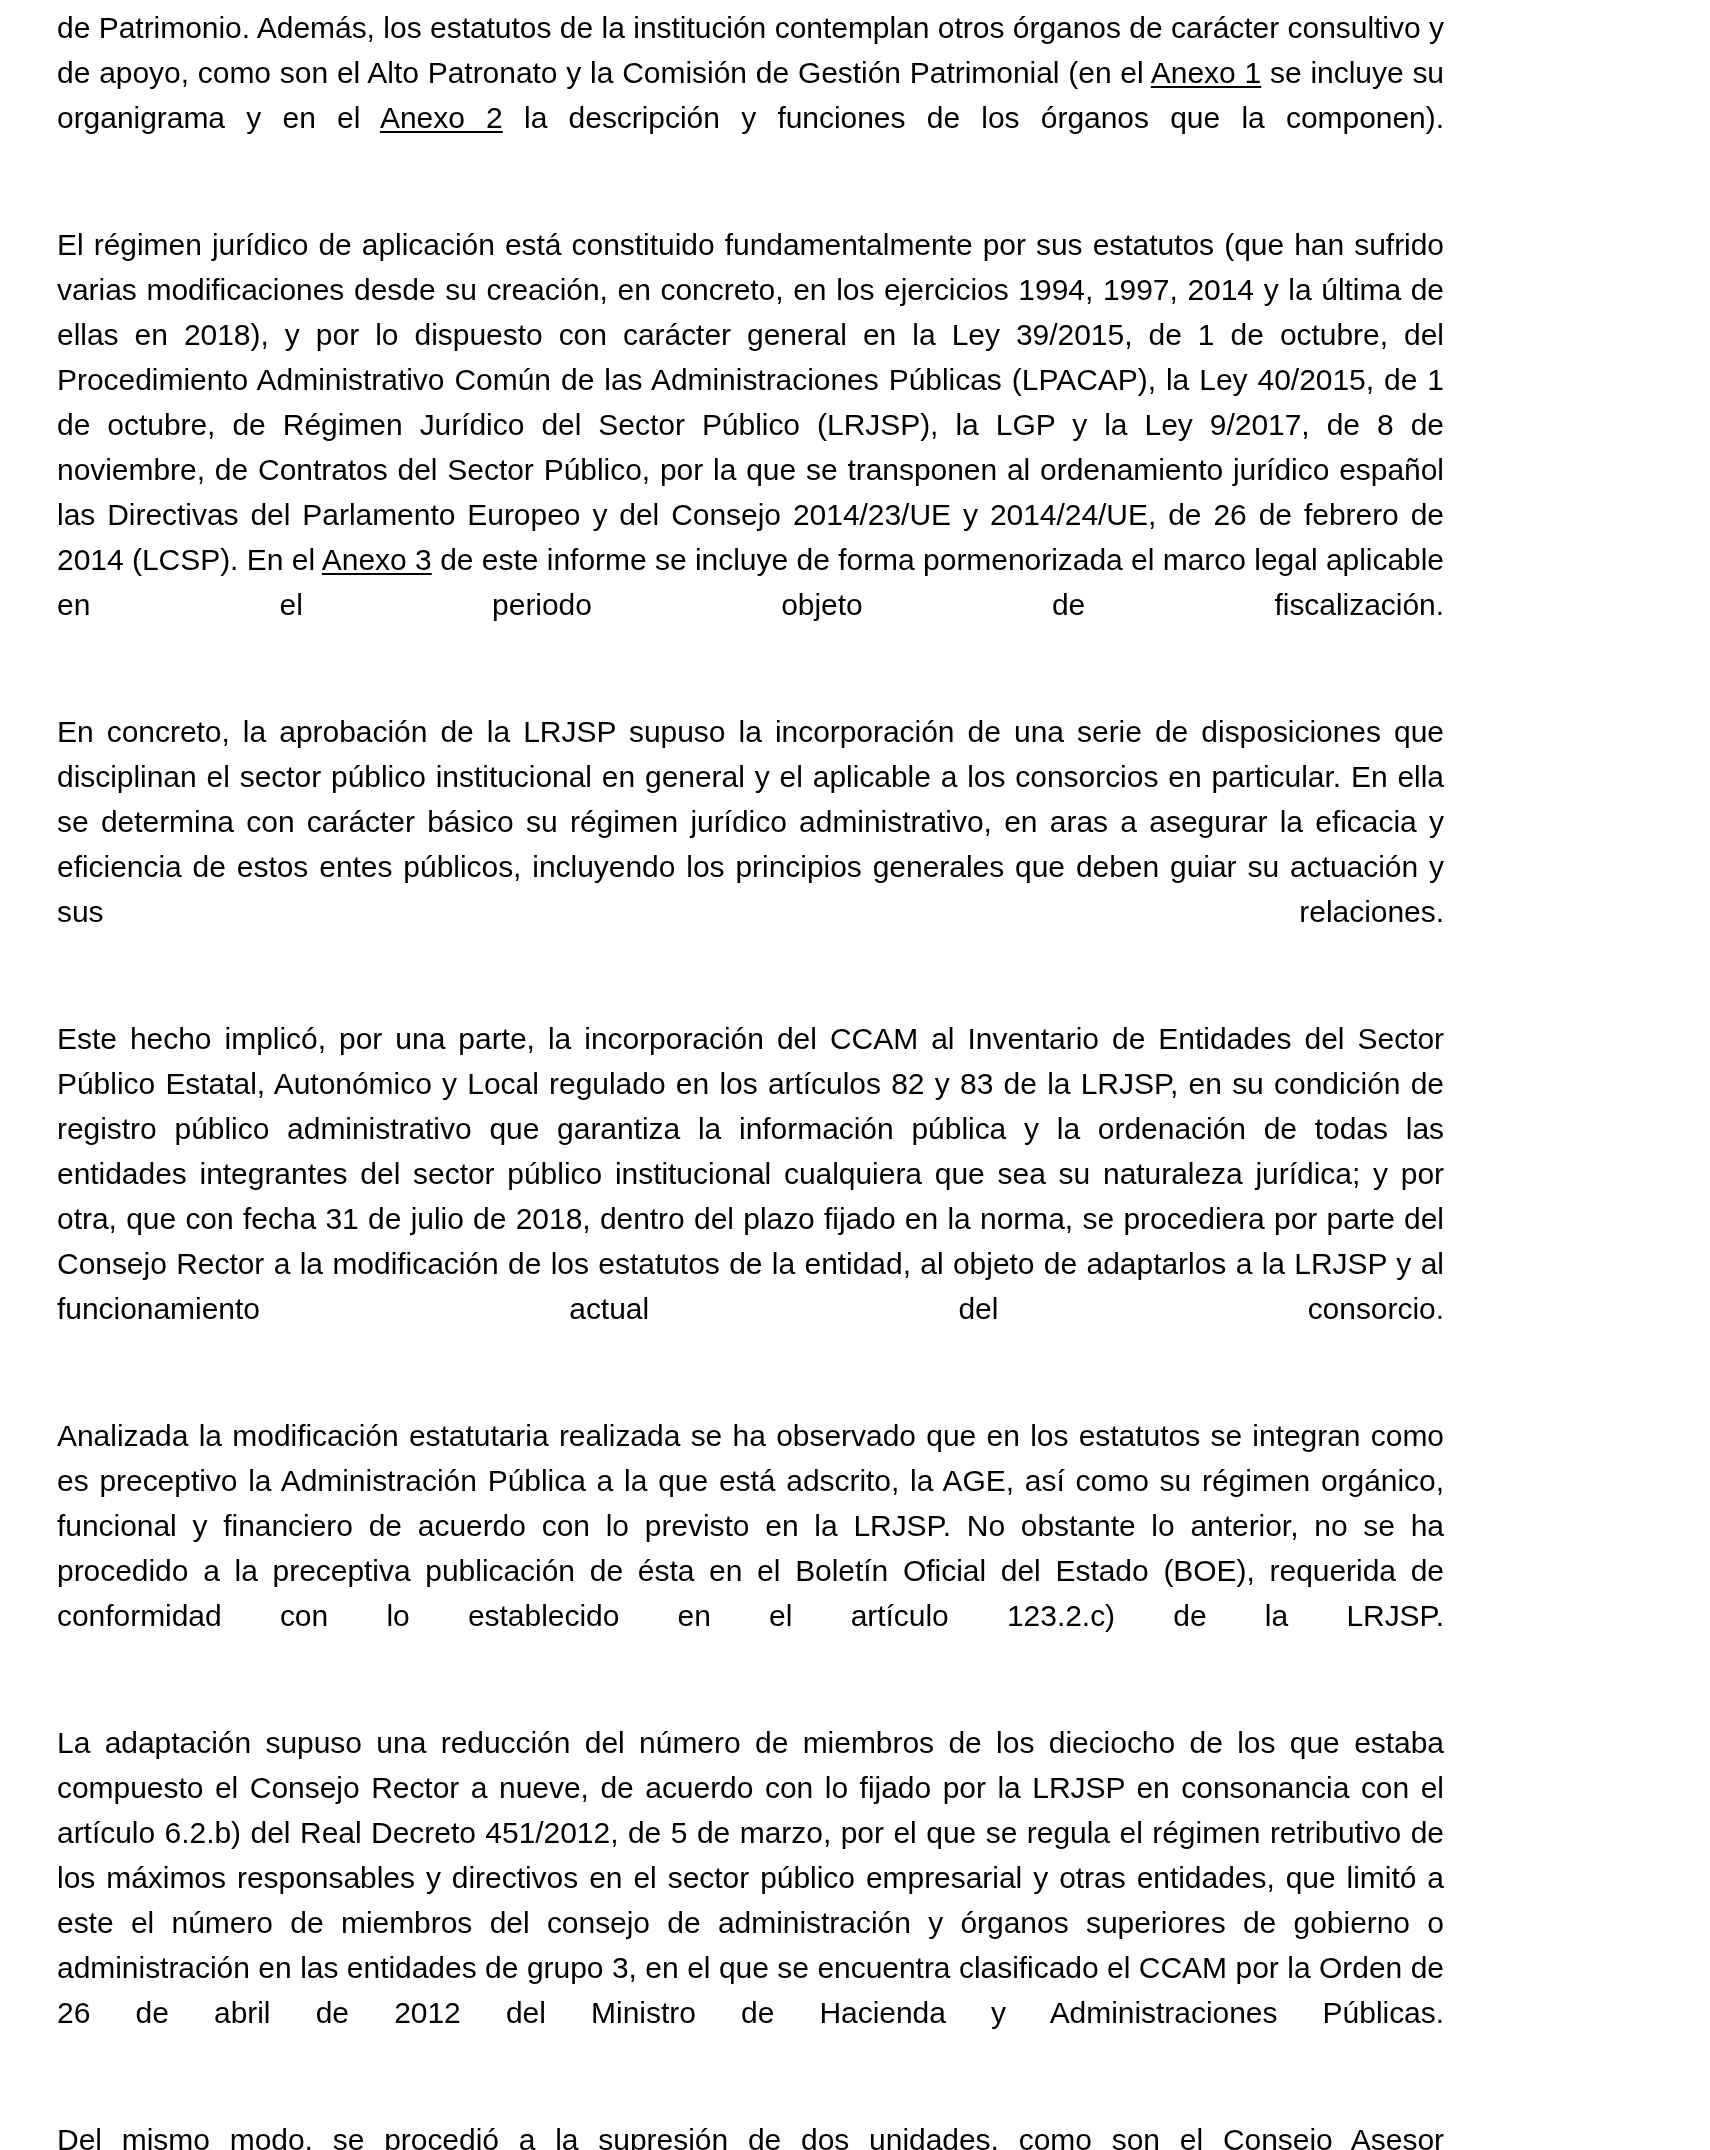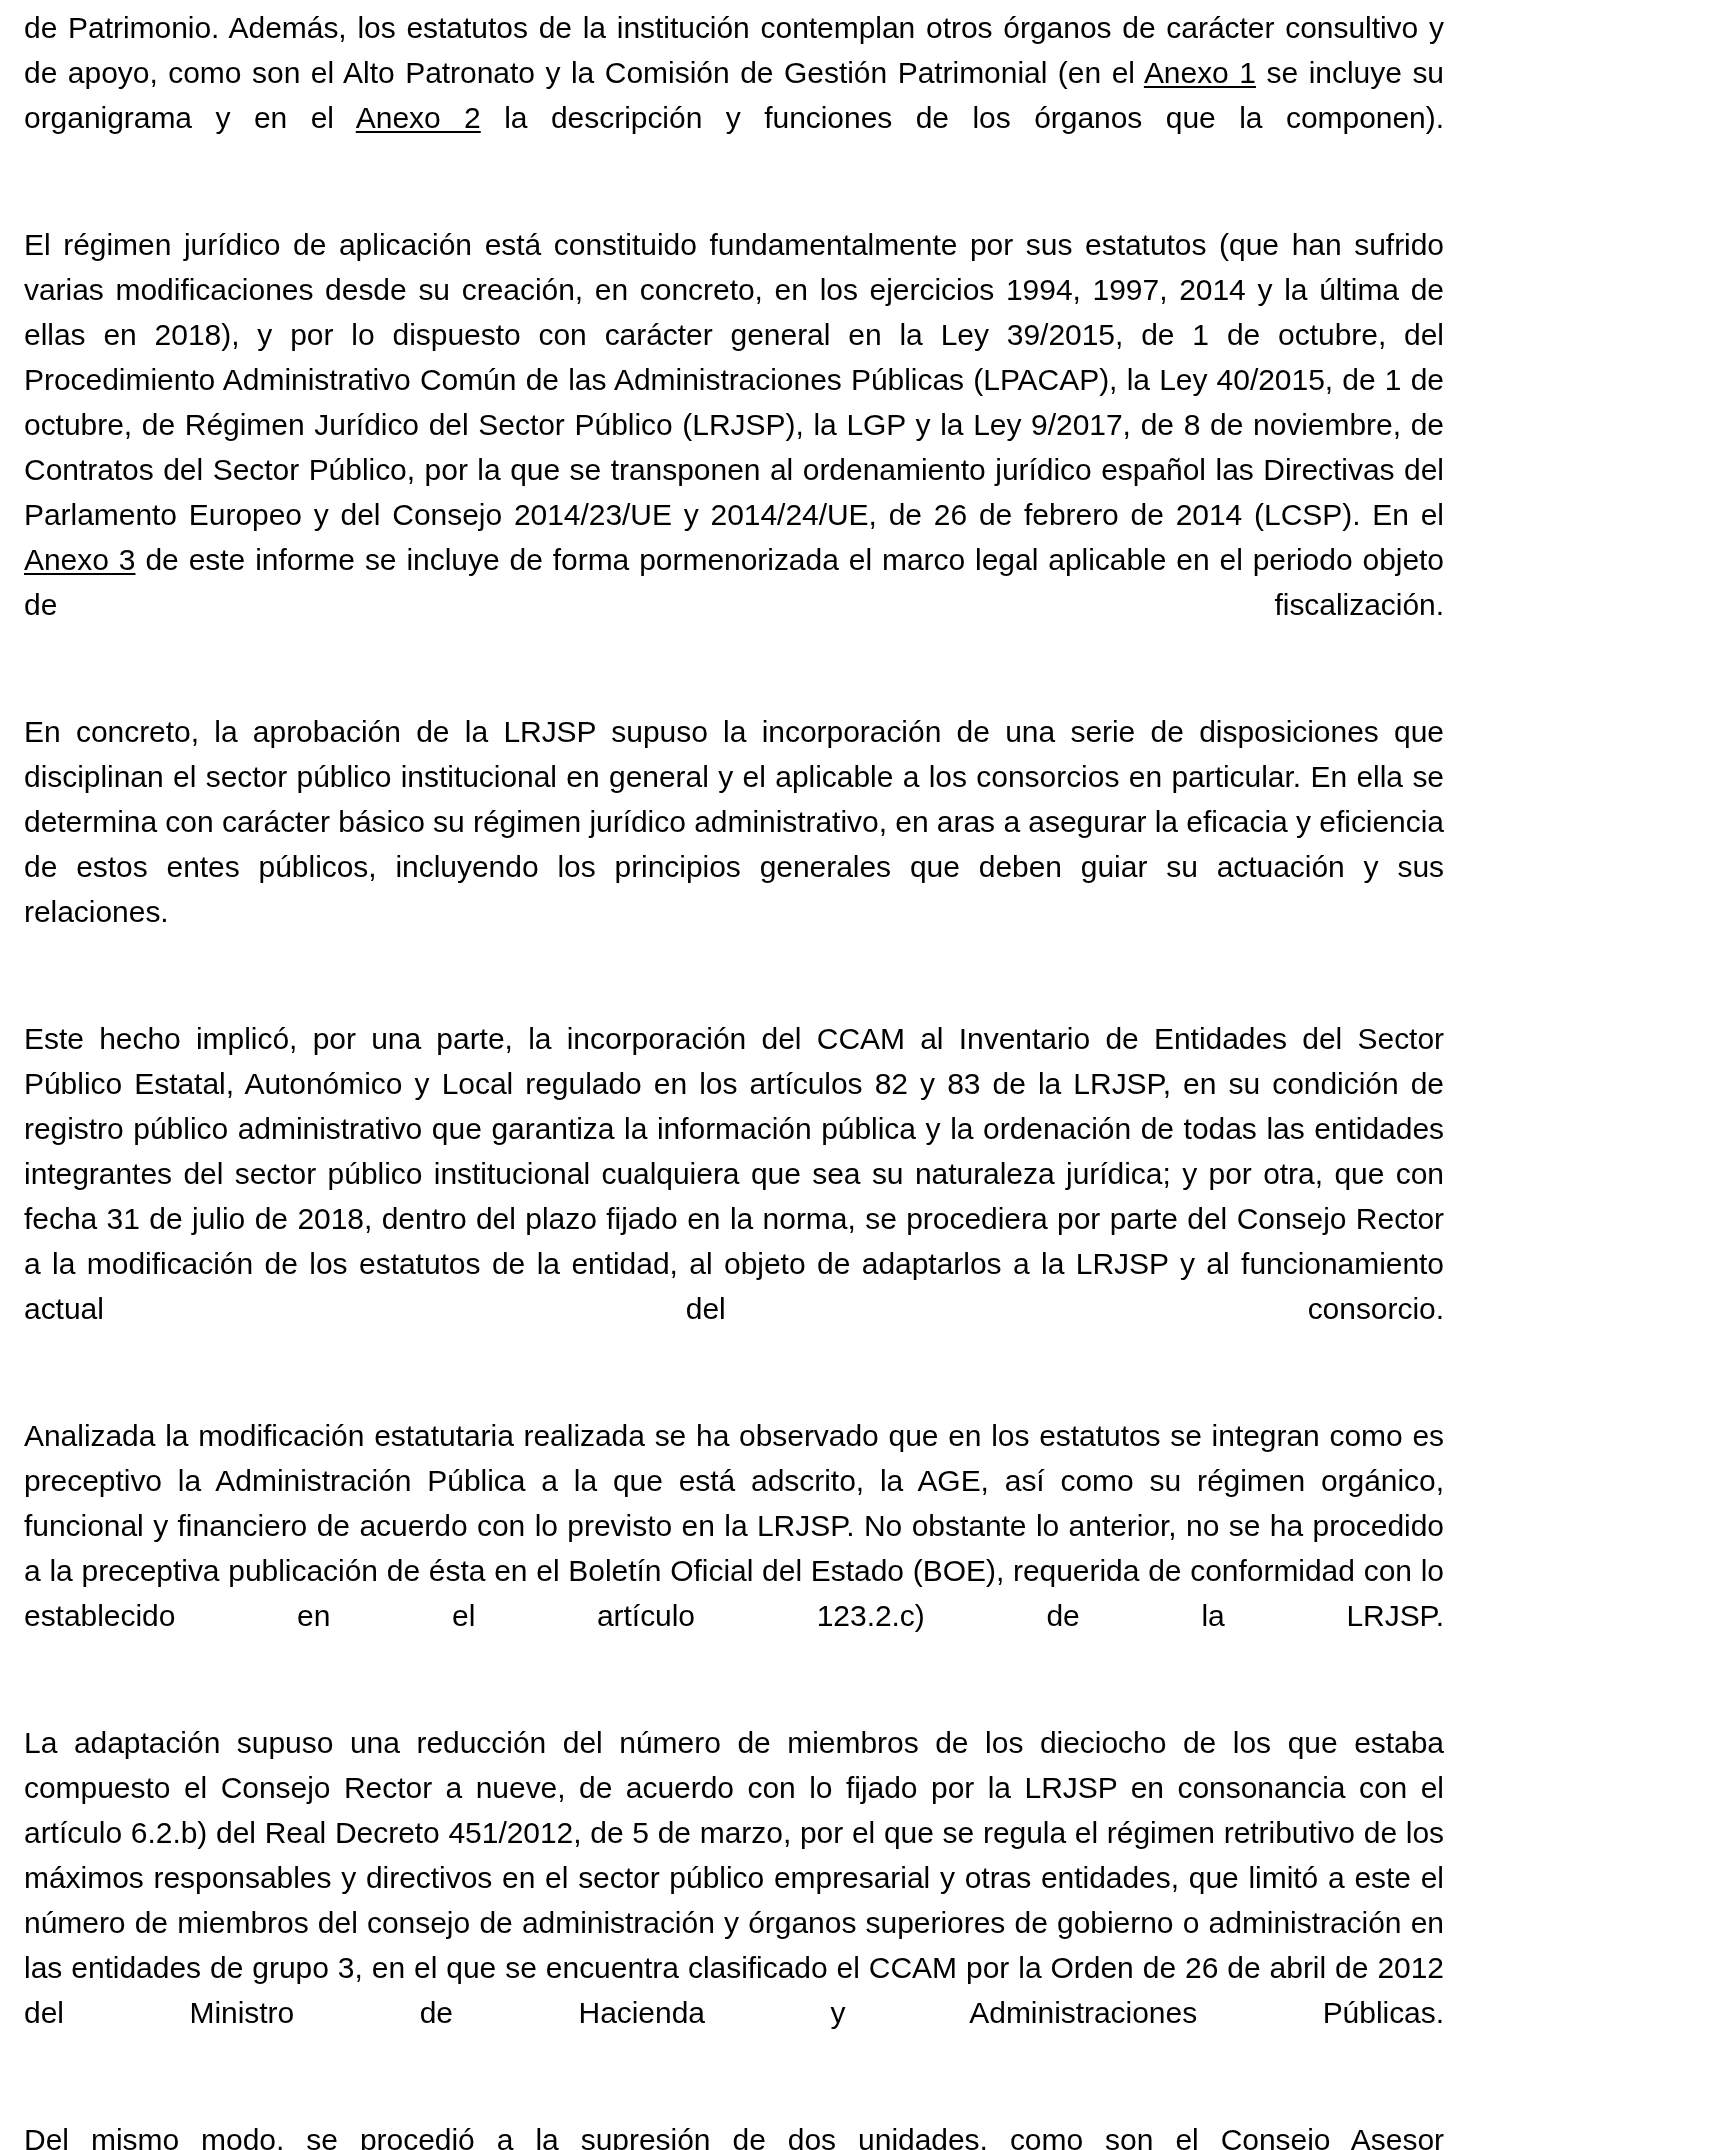--- a/index.html
+++ b/index.html
@@ -17,21 +17,21 @@
     color: #000000;
     -webkit-font-smoothing: antialiased;
   }
   #page {
     position: absolute;
     left: 0;
     top: 0;
     width: 1495px;
     height: 2151px;
     box-sizing: border-box;
-    padding: 0px 51px 0px 24px;
+    padding: 0px 51px 0px 57px;
   }
   #doc-body {
     padding-top: 4.8px;
   }
   p.para {
     margin: 0 0 37px 0;
     padding: 0;
     font-size: 30px;
     line-height: 45px;
     text-align: justify;

